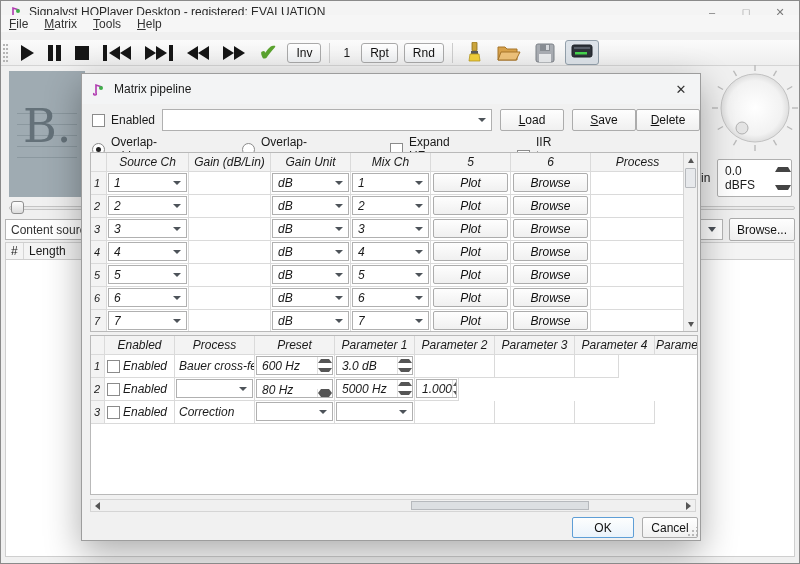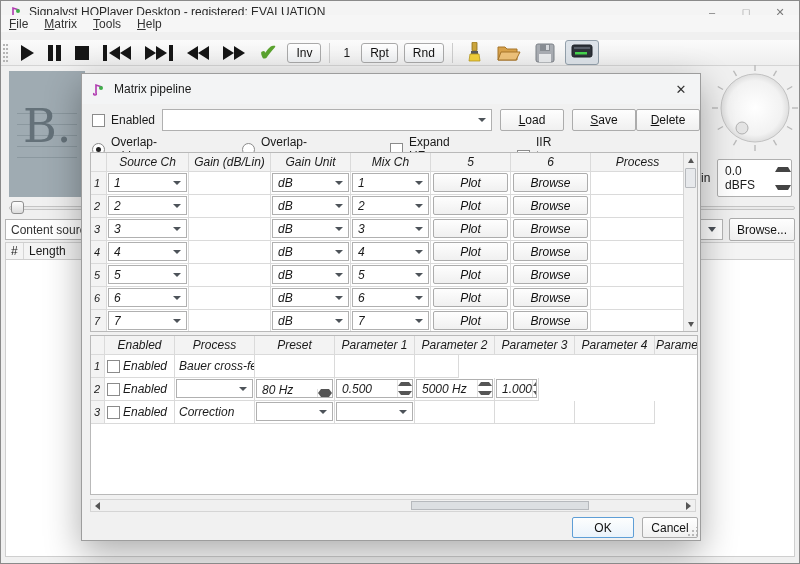--- a/index.html
+++ b/index.html
@@ -557,20 +557,46 @@
         <div class="tcell" style="width: 44px; height: 19px; border-right: none;">Parame</div>
       </div>
     <div id="t2-body">
         <div class="trow">
           <div class="tcell rowhdr" style="width: 14px; height: 23px;">1</div>
           <div class="tcell checkcell" style="width: 70px; height: 23px;">
             <div class="checkbox"></div>
             <div class="ctl-label">Enabled</div>
           </div>
           <div class="tcell textcell" style="width: 80px; height: 23px;">Bauer cross-feed</div>
+          <div class="tcell" style="width: 80px; height: 23px;">
+            <div class="spin" style="position: absolute; inset: 1px 1px 2px;">
+              <div class="sval">600 Hz</div>
+              <div class="sarr">
+                <div>
+                  <div class="ua"></div>
+                </div>
+                <div>
+                  <div class="da"></div>
+                </div>
+              </div>
+            </div>
+          </div>
+          <div class="tcell" style="width: 80px; height: 23px;">
+            <div class="spin" style="position: absolute; inset: 1px 1px 2px;">
+              <div class="sval">3.0 dB</div>
+              <div class="sarr">
+                <div>
+                  <div class="ua"></div>
+                </div>
+                <div>
+                  <div class="da"></div>
+                </div>
+              </div>
+            </div>
+          </div>
           <div class="tcell" style="width: 80px; height: 23px;"></div>
           <div class="tcell" style="width: 80px; height: 23px;"></div>
           <div class="tcell" style="width: 44px; height: 23px;"></div>
         </div>
         <div class="trow">
           <div class="tcell rowhdr" style="width: 14px; height: 23px;">2</div>
           <div class="tcell checkcell" style="width: 70px; height: 23px;">
             <div class="checkbox"></div>
             <div class="ctl-label">Enabled</div>
           </div>
@@ -588,33 +614,20 @@
                   <div class="ua"></div>
                 </div>
                 <div>
                   <div class="da"></div>
                 </div>
               </div>
             </div>
           </div>
           <div class="tcell" style="width: 80px; height: 23px;">
             <div class="spin" style="position: absolute; inset: 1px 1px 2px;">
-              <div class="sval">0.500</div>
-              <div class="sarr">
-                <div>
-                  <div class="ua"></div>
-                </div>
-                <div>
-                  <div class="da"></div>
-                </div>
-              </div>
-            </div>
-          </div>
-          <div class="tcell" style="width: 80px; height: 23px;">
-            <div class="spin" style="position: absolute; inset: 1px 1px 2px;">
               <div class="sval">5000 Hz</div>
               <div class="sarr">
                 <div>
                   <div class="ua"></div>
                 </div>
                 <div>
                   <div class="da"></div>
                 </div>
               </div>
             </div>

